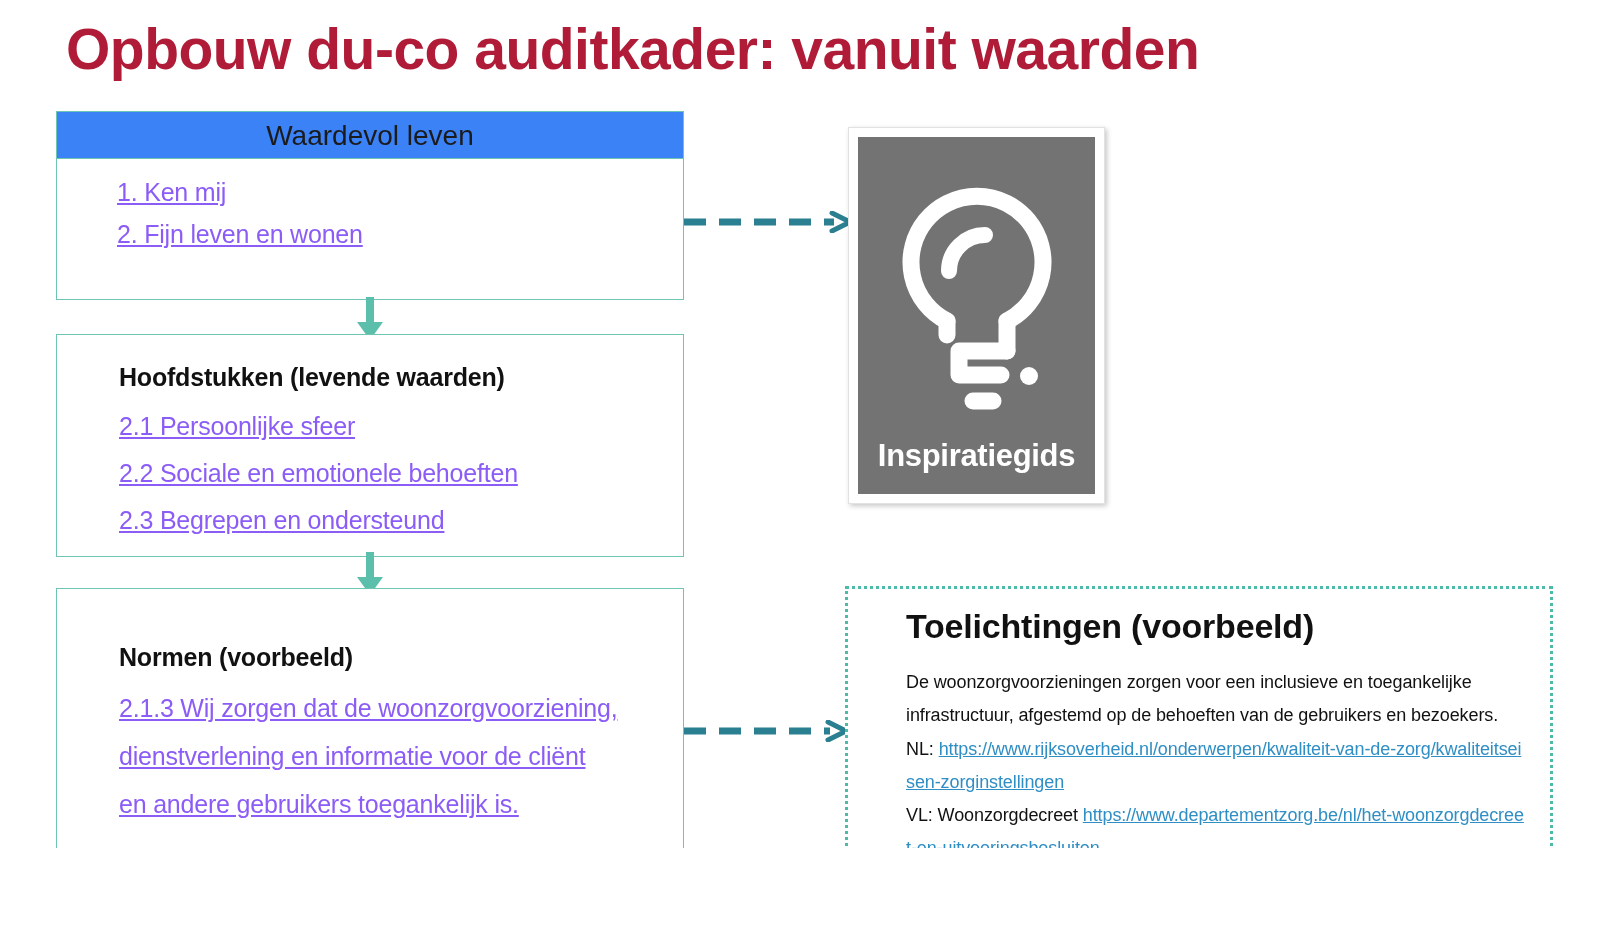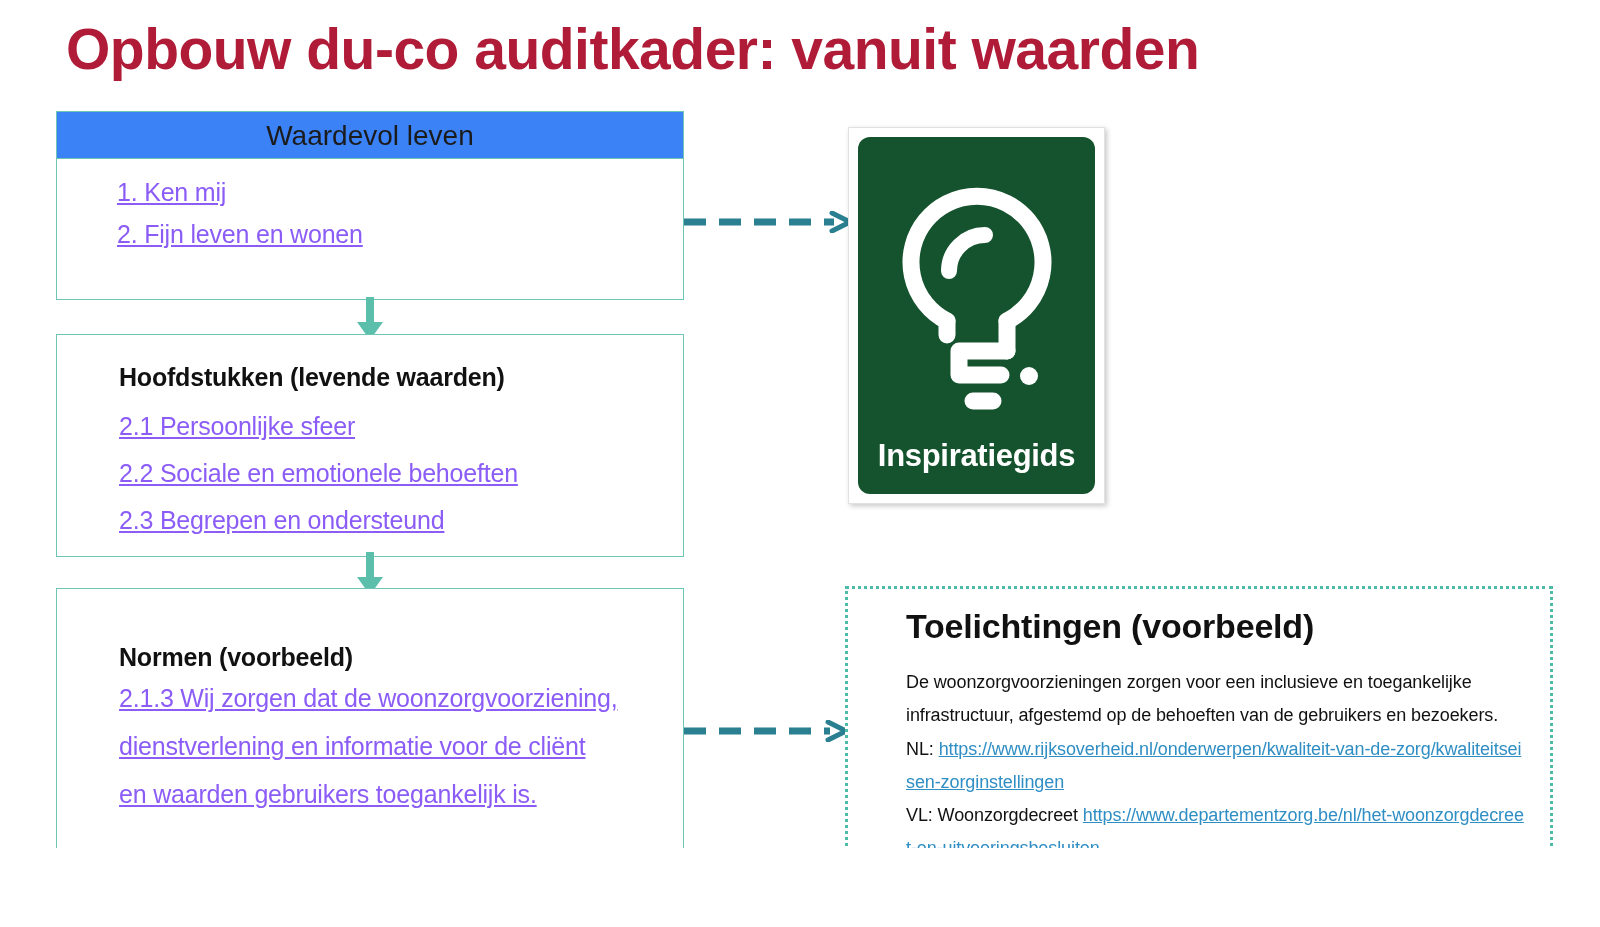--- a/index.html
+++ b/index.html
@@ -77,21 +77,21 @@
 
   
   #box-hoofdstukken { left: 56px; top: 334px; width: 628px; height: 223px; }
   #box-hoofdstukken .box-body { padding: 28px 0 0 62px; }
   #box-hoofdstukken .box-title { margin-bottom: 20px; }
   #box-hoofdstukken .box-line { margin-bottom: 18px; }
 
   
   #box-normen { left: 56px; top: 588px; width: 628px; height: 279px; }
   #box-normen .box-body { padding: 54px 0 0 62px; }
-  #box-normen .box-title { margin-bottom: 12px; }
+  #box-normen .box-title { margin-bottom: 22px; }
   #box-normen .box-line { margin-bottom: 19px; }
 
   
   .v-arrow {
     position: absolute;
     width: 30px;
     height: 44px;
   }
   #v-arrow-1 { left: 355px; top: 297px; }
   #v-arrow-2 { left: 355px; top: 552px; }
@@ -113,24 +113,23 @@
     height: 377px;
     background: #ffffff;
     box-sizing: border-box;
     border: 1px solid #e2e2e2;
     box-shadow: 2px 2px 5px rgba(0,0,0,0.22);
     padding: 9px;
   }
   #inspiratiegids-inner {
     width: 100%;
     height: 100%;
-    background: #14532d;
+    background: #737373;
     position: relative;
     overflow: hidden;
-    border-radius: 12px;
   }
   #bulb-icon {
     position: absolute;
     left: 50%;
     top: 38px;
     transform: translateX(-50%);
   }
   #inspiratiegids-label {
     position: absolute;
     left: 0;
@@ -211,21 +210,21 @@
       <rect x="11" y="0" width="8" height="26" fill="#5bbfac"></rect>
       <polygon points="2,25 28,25 15,43" fill="#5bbfac"></polygon>
     </svg>
   </div>
 
   <div class="flow-box" id="box-normen">
     <div class="box-body">
       <div class="box-title">Normen (voorbeeld)</div>
       <div class="box-line">2.1.3 Wij zorgen dat de woonzorgvoorziening,</div>
       <div class="box-line">dienstverlening en informatie voor de cliënt</div>
-      <div class="box-line">en waarden gebruikers toegankelijk is.</div>
+      <div class="box-line">en andere gebruikers toegankelijk is.</div>
     </div>
   </div>
 
   <div class="h-arrow" id="h-arrow-top">
     <svg width="172" height="22" viewBox="0 0 172 22">
       <line x1="0" y1="11" x2="150" y2="11" stroke="#2a7f90" stroke-width="7" stroke-dasharray="22 13"></line>
       <polyline points="148,2 166,11 148,20" fill="none" stroke="#2a7f90" stroke-width="5" stroke-linecap="round" stroke-linejoin="round"></polyline>
     </svg>
   </div>
 

